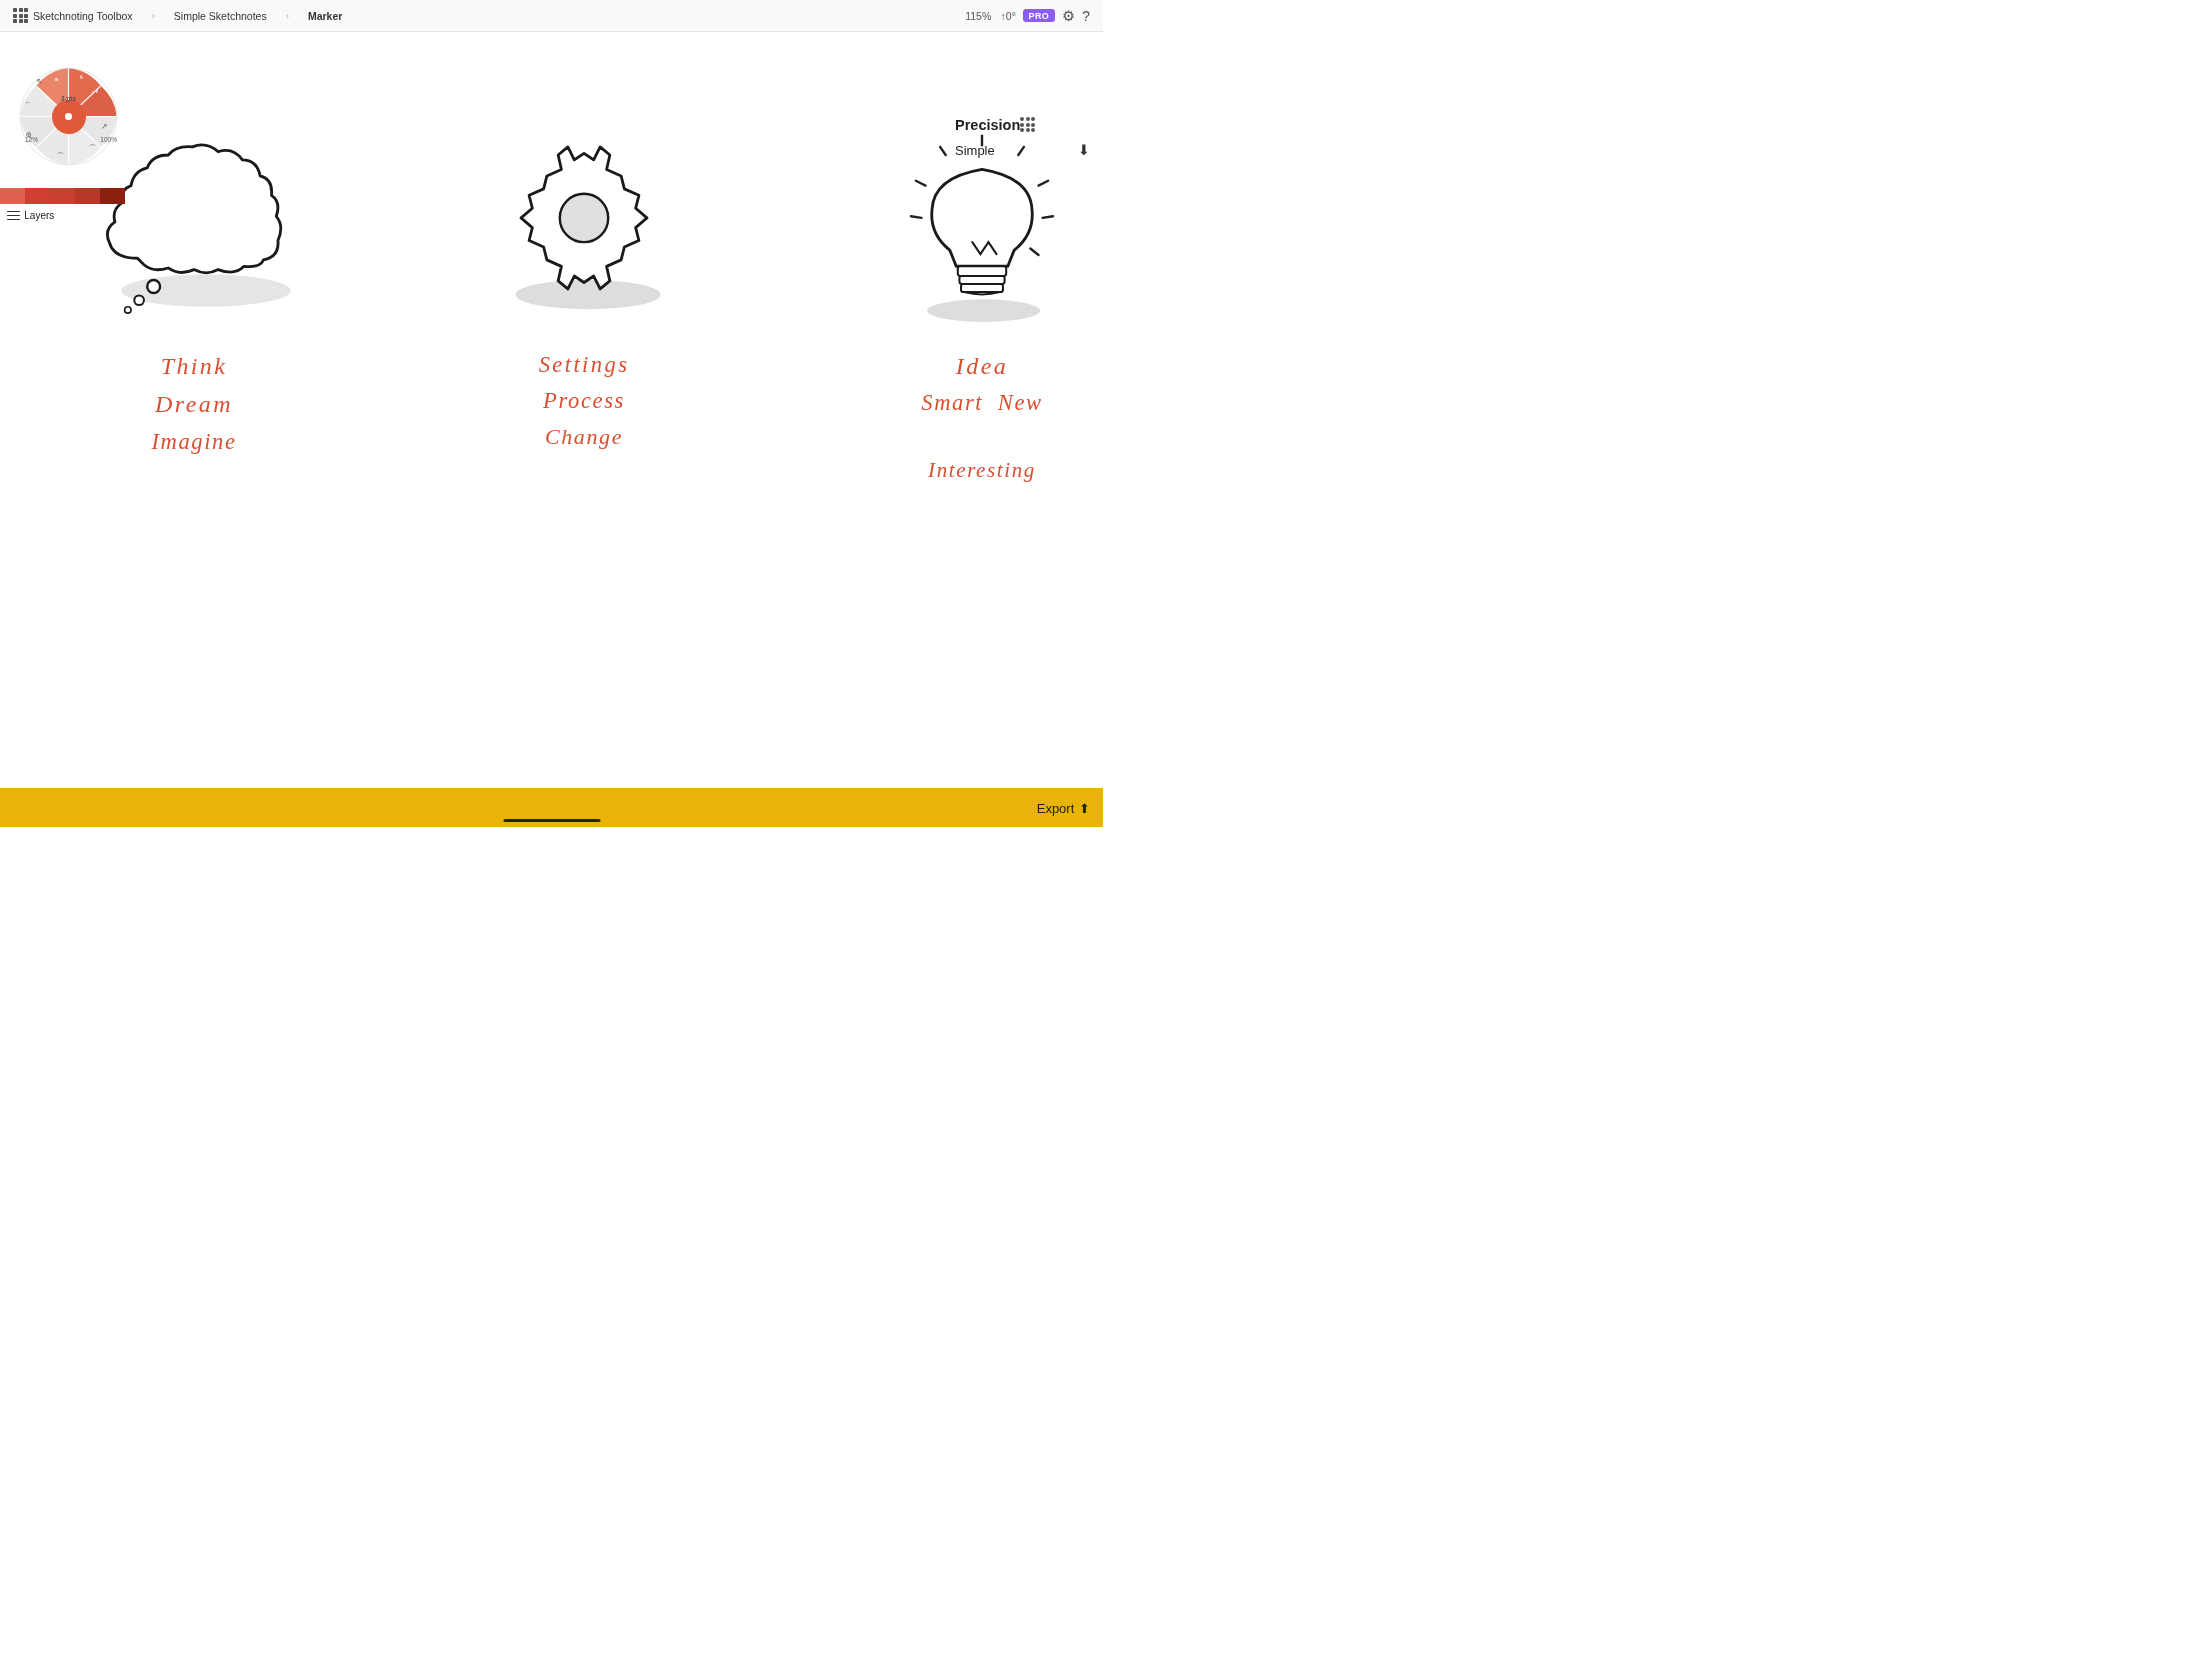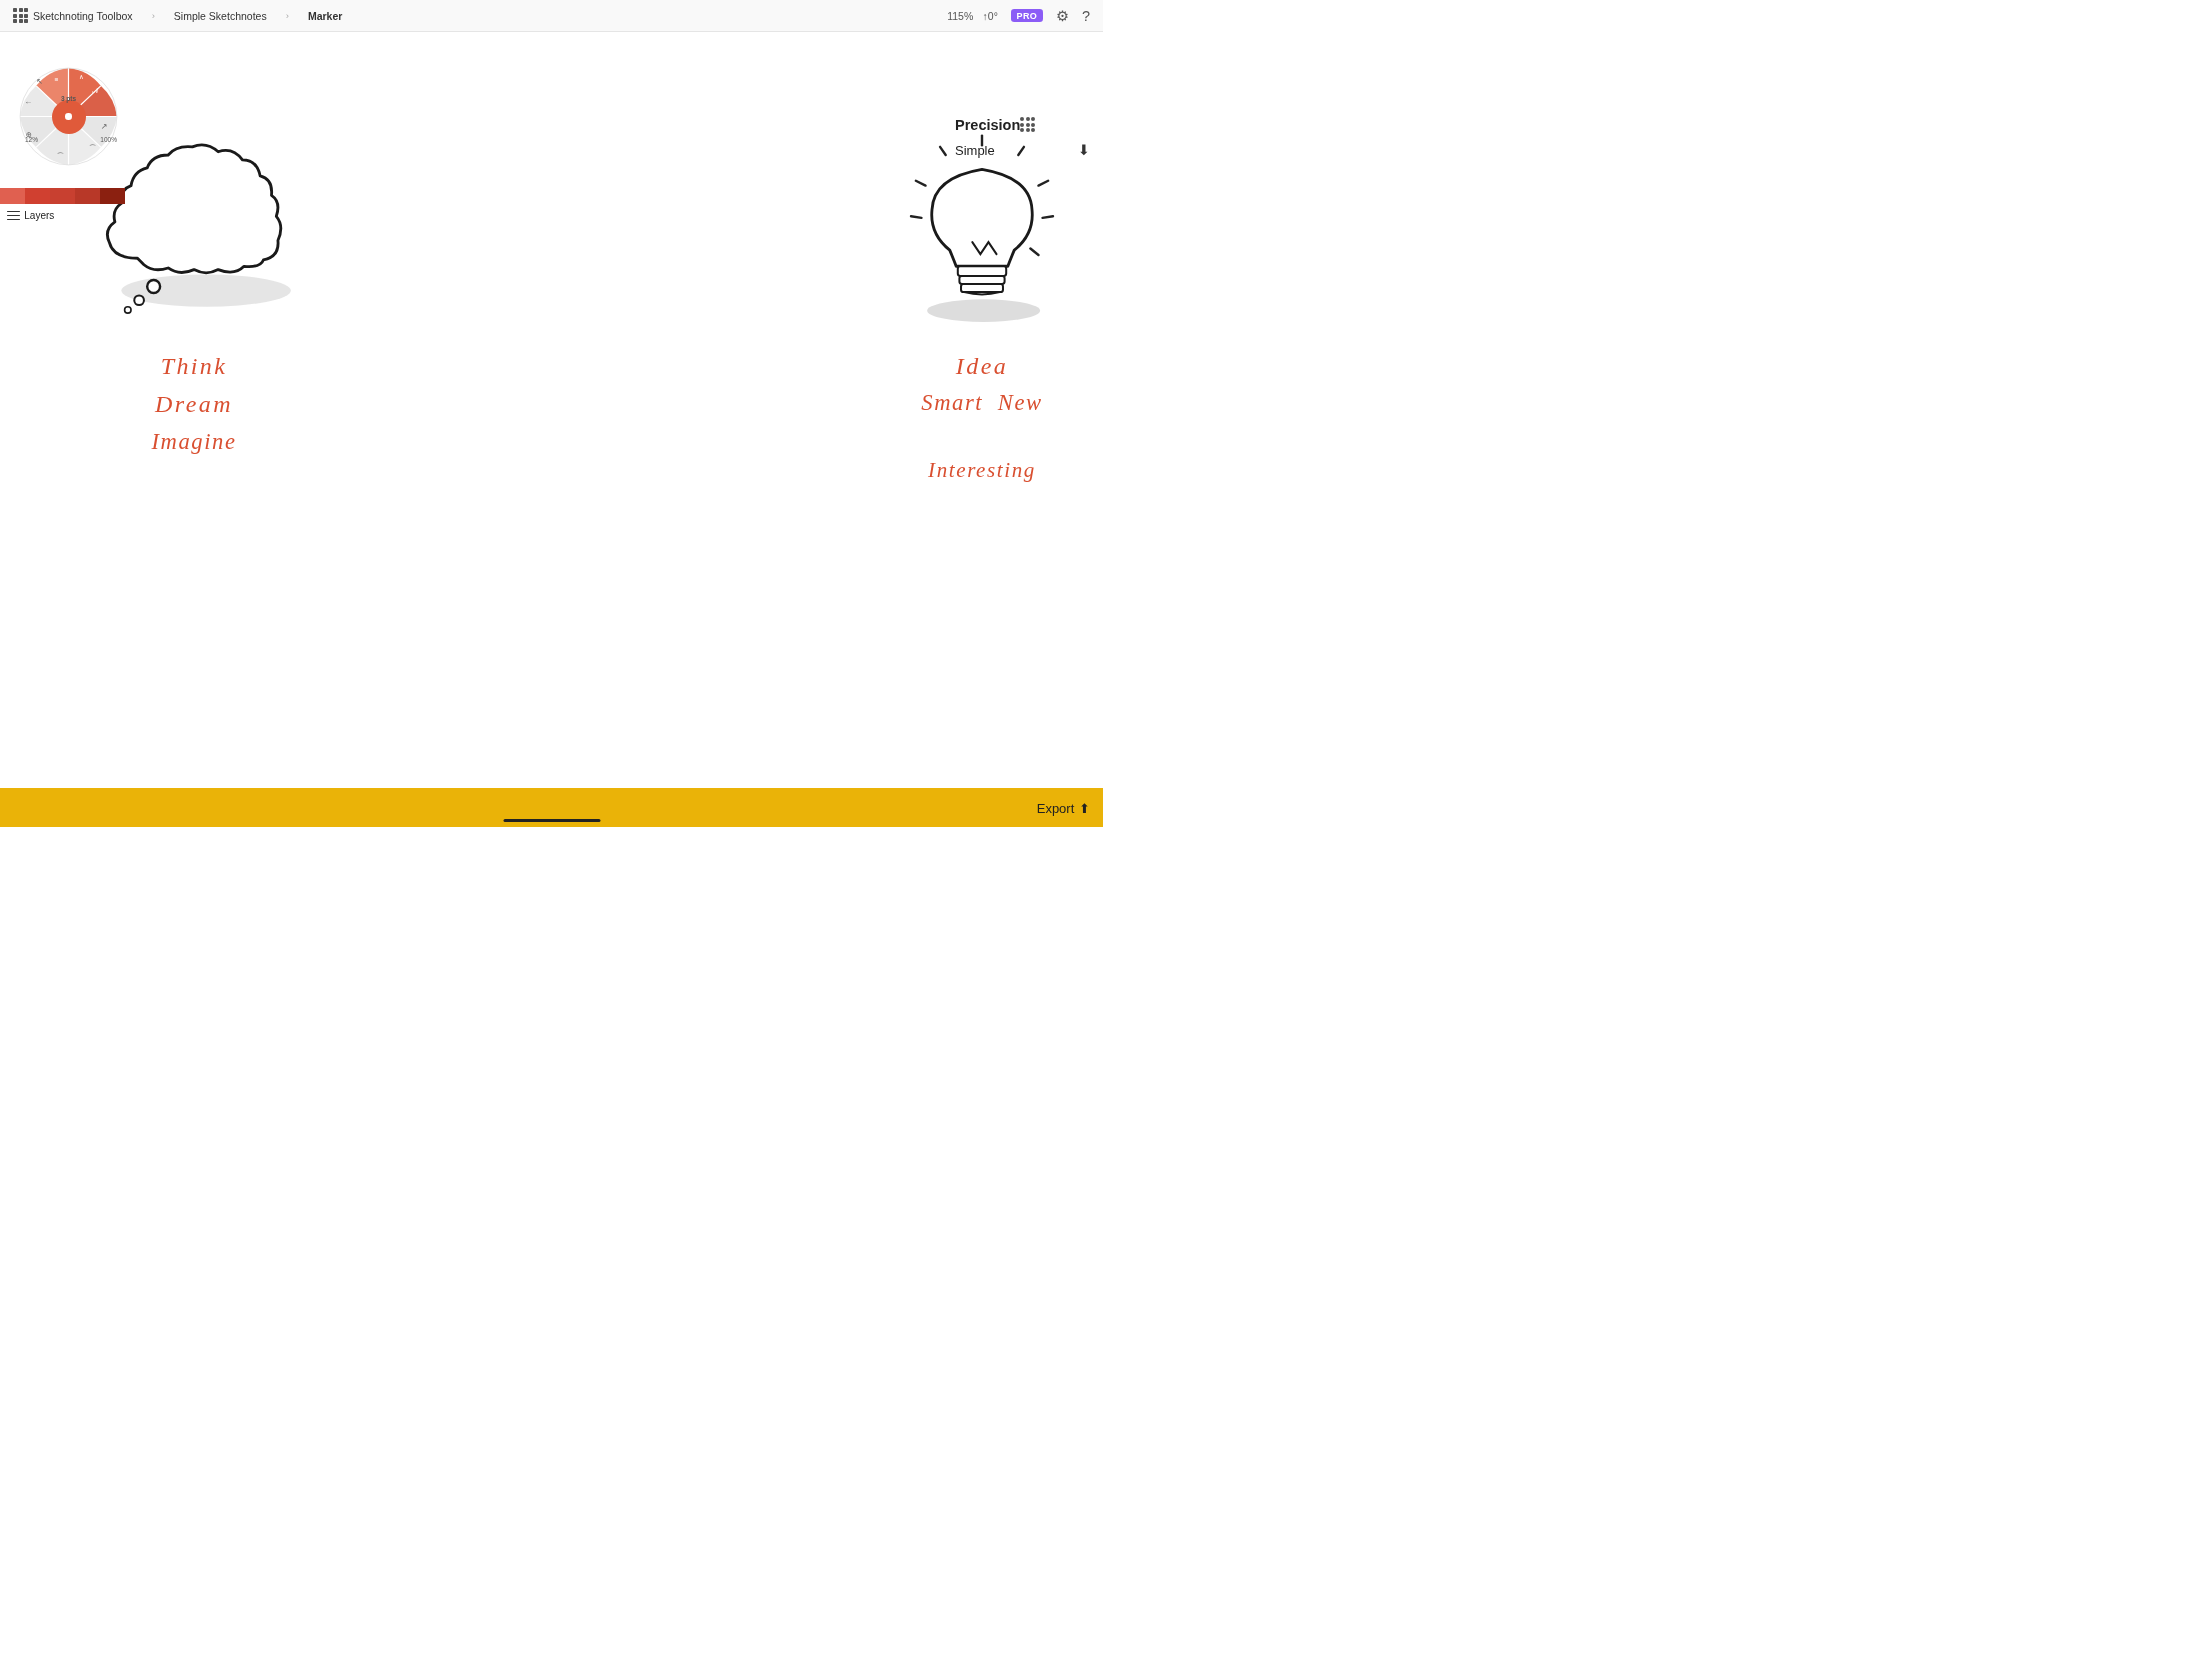--- a/index.html
+++ b/index.html
@@ -45,21 +45,21 @@
       align-items: flex-start;
       gap: 19px;
       font-size: 10.5px;
       color: #333;
     }
     .breadcrumb-sep { color: #aaa; font-size: 9.7px; }
     .breadcrumb-active { font-weight: 600; }
     .top-bar-right {
       display: flex;
       align-items: center;
-      gap: 13px;
+      gap: 7px;
     }
     .zoom-info {
       font-size: 10.5px;
       color: #555;
       display: flex;
       align-items: center;
       gap: 3.2px;
     }
     .pro-badge {
       background: #8b5cf6;
@@ -450,20 +450,39 @@
           <circle cx="58" cy="224" r="4" fill="white" stroke="#1a1a1a" stroke-width="2"></circle>
         </svg>
       </div>
       <div class="handwritten-text">
         <span class="word" style="font-size:24px;letter-spacing:2.4px;">Think</span>
         <span class="word" style="font-size:24px;letter-spacing:2.4px;">Dream</span>
         <span class="word" style="font-size:22.6px;letter-spacing:1.6px;">Imagine</span>
       </div>
     </div>
 
+    <div class="sketch-group">
+      <div class="sketch-icon-area">
+        <svg width="226" height="194" viewBox="0 0 280 240">
+
+          <ellipse cx="145" cy="205" rx="90" ry="18" fill="#bbb" opacity="0.5"></ellipse>
+
+          <g transform="translate(140,110)">
+            <path d="M0,-80 L12,-72 L20,-88 L32,-78 L28,-60 L46,-52 L50,-36 L68,-28 L64,-12 L78,0 L64,12 L68,28 L50,36 L46,52 L28,60 L32,78 L20,88 L12,72 L0,80 L-12,72 L-20,88 L-32,78 L-28,60 L-46,52 L-50,36 L-68,28 L-64,12 L-78,0 L-64,-12 L-68,-28 L-50,-36 L-46,-52 L-28,-60 L-32,-78 L-20,-88 L-12,-72 Z" fill="white" stroke="#1a1a1a" stroke-width="3.5" stroke-linejoin="round"></path>
+
+            <circle cx="0" cy="0" r="30" fill="#e0e0e0" stroke="#1a1a1a" stroke-width="3"></circle>
+          </g>
+        </svg>
+      </div>
+      <div class="handwritten-text">
+        <span class="word" style="font-size:22.6px;letter-spacing:2.4px;">Settings</span>
+        <span class="word" style="font-size:22.6px;letter-spacing:1.6px;">Process</span>
+        <span class="word" style="font-size:22px;letter-spacing:1.6px;">Change</span>
+      </div>
+    </div>
 
     <div class="sketch-group">
       <div class="sketch-icon-area" style="width:242px;">
         <svg width="242" height="210" viewBox="0 0 300 260">
 
           <line x1="150" y1="20" x2="150" y2="8" stroke="#222" stroke-width="3" stroke-linecap="round"></line>
           <line x1="195" y1="32" x2="202" y2="22" stroke="#222" stroke-width="3" stroke-linecap="round"></line>
           <line x1="105" y1="32" x2="98" y2="22" stroke="#222" stroke-width="3" stroke-linecap="round"></line>
           <line x1="220" y1="70" x2="232" y2="64" stroke="#222" stroke-width="3" stroke-linecap="round"></line>
           <line x1="80" y1="70" x2="68" y2="64" stroke="#222" stroke-width="3" stroke-linecap="round"></line>

